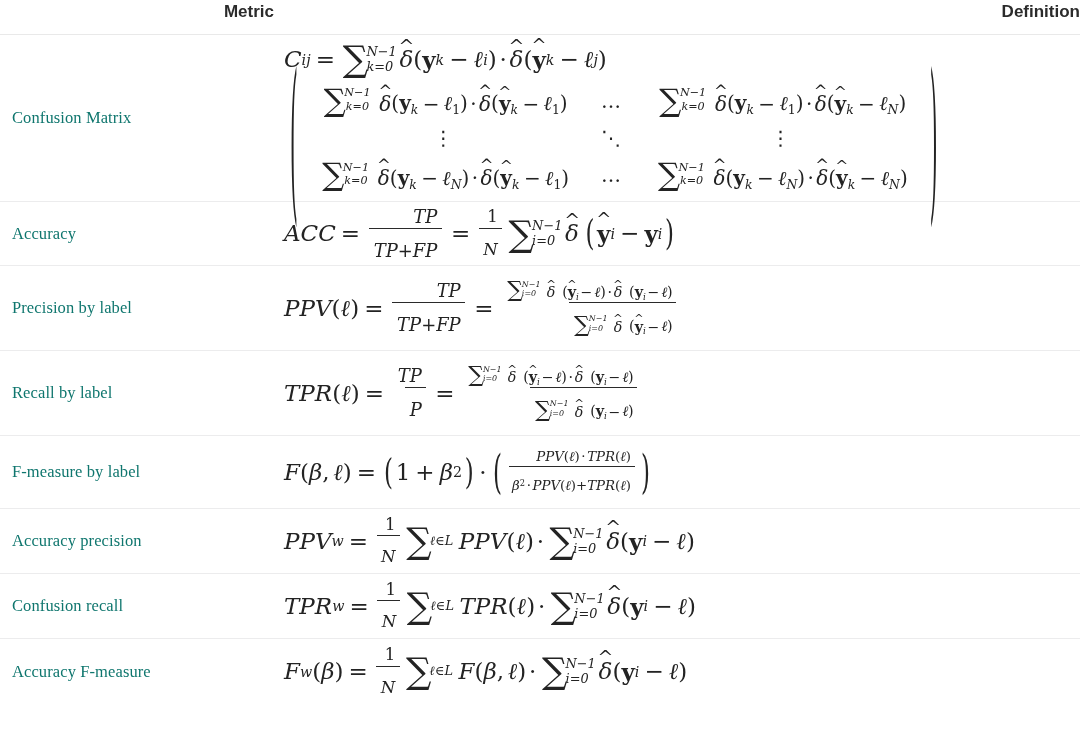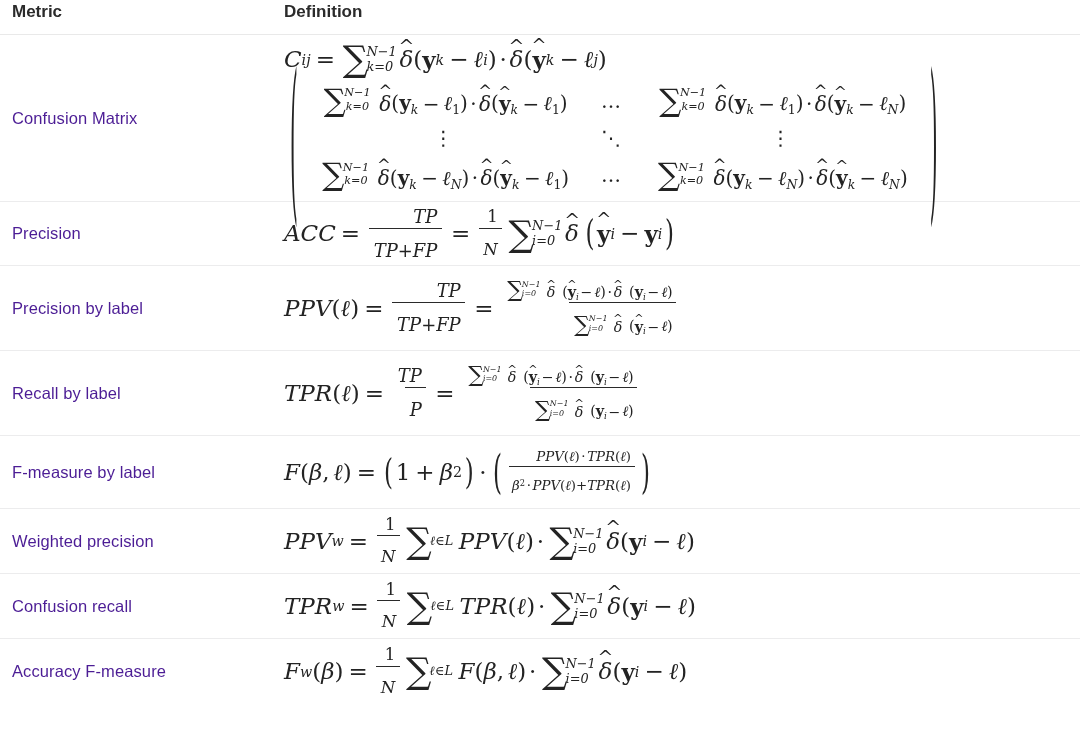--- a/index.html
+++ b/index.html
@@ -17,43 +17,43 @@
   }
   table.metrics {
     width: 1080px;
     border-collapse: collapse;
     table-layout: fixed;
   }
   table.metrics col.c-metric { width: 274px; }
   table.metrics col.c-def { width: 806px; }
 
   thead th {
-    text-align: left;
+    text-align: right;
     font-weight: bold;
     font-size: 17px;
     color: #2b2b2b;
     padding: 2px 0 12px 12px;
     border-bottom: 1px solid #e9e9e9;
     vertical-align: bottom;
     font-family: "Liberation Sans", sans-serif;
   }
   thead th.def-h { padding-left: 10px; }
 
   tbody td {
     border-bottom: 1px solid #ececed;
     vertical-align: middle;
     padding: 0;
   }
   tbody tr:last-child td { border-bottom: none; }
 
   td.metric-cell {
     font-size: 16.5px;
-    color: #4c1d95;
+    color: #0f766e;
     padding: 0 0 0 12px;
-    font-family: Liberation Sans, sans-serif;
+    font-family: Liberation Serif, serif;
     letter-spacing: .1px;
     vertical-align: middle;
   }
   td.def-cell {
     padding: 0 0 0 10px;
     color: #262626;
   }
 
   
   .math {
@@ -259,21 +259,21 @@
                 </tr>
               </tbody>
                 </table>
               <span class="paren p-huge">)</span>
             </span>
           </div>
         </td>
       </tr>
 
       <tr>
-        <td class="metric-cell" style="height:64px">Precision</td>
+        <td class="metric-cell" style="height:64px">Accuracy</td>
         <td class="def-cell">
           <span class="math" style="font-size:23px">
             <span>ACC</span>
               <span class="op">=</span>
             <span class="frac small">
                 <span class="num">TP</span>
                 <span class="den">TP+FP</span>
               </span>
             <span class="op">=</span>
             <span class="frac small" style="font-size:.72em">
@@ -383,21 +383,21 @@
             <span class="frac" style="font-size:.58em">
               <span class="num"><span>PPV</span><span class="up">(</span>ℓ<span class="up">)</span><span class="opn">·</span><span>TPR</span><span class="up">(</span>ℓ<span class="up">)</span></span>
               <span class="den">β<sup class="s up2">2</sup><span class="opn">·</span><span>PPV</span><span class="up">(</span>ℓ<span class="up">)</span><span class="up">+</span><span>TPR</span><span class="up">(</span>ℓ<span class="up">)</span></span>
             </span>
             <span class="paren p-big">)</span>
           </span>
         </td>
       </tr>
 
       <tr>
-        <td class="metric-cell" style="height:65px">Weighted precision</td>
+        <td class="metric-cell" style="height:65px">Accuracy precision</td>
         <td class="def-cell">
           <span class="math" style="font-size:23px">
             <span>PPV</span><sub class="s">w</sub><span class="op">=</span>
             <span class="frac small" style="font-size:.72em">
                 <span class="num up">1</span>
                 <span class="den">N</span>
               </span>
             <span class="sum">
                 <span class="sig">∑</span>
                 <span class="lims" style="flex-direction:row">

